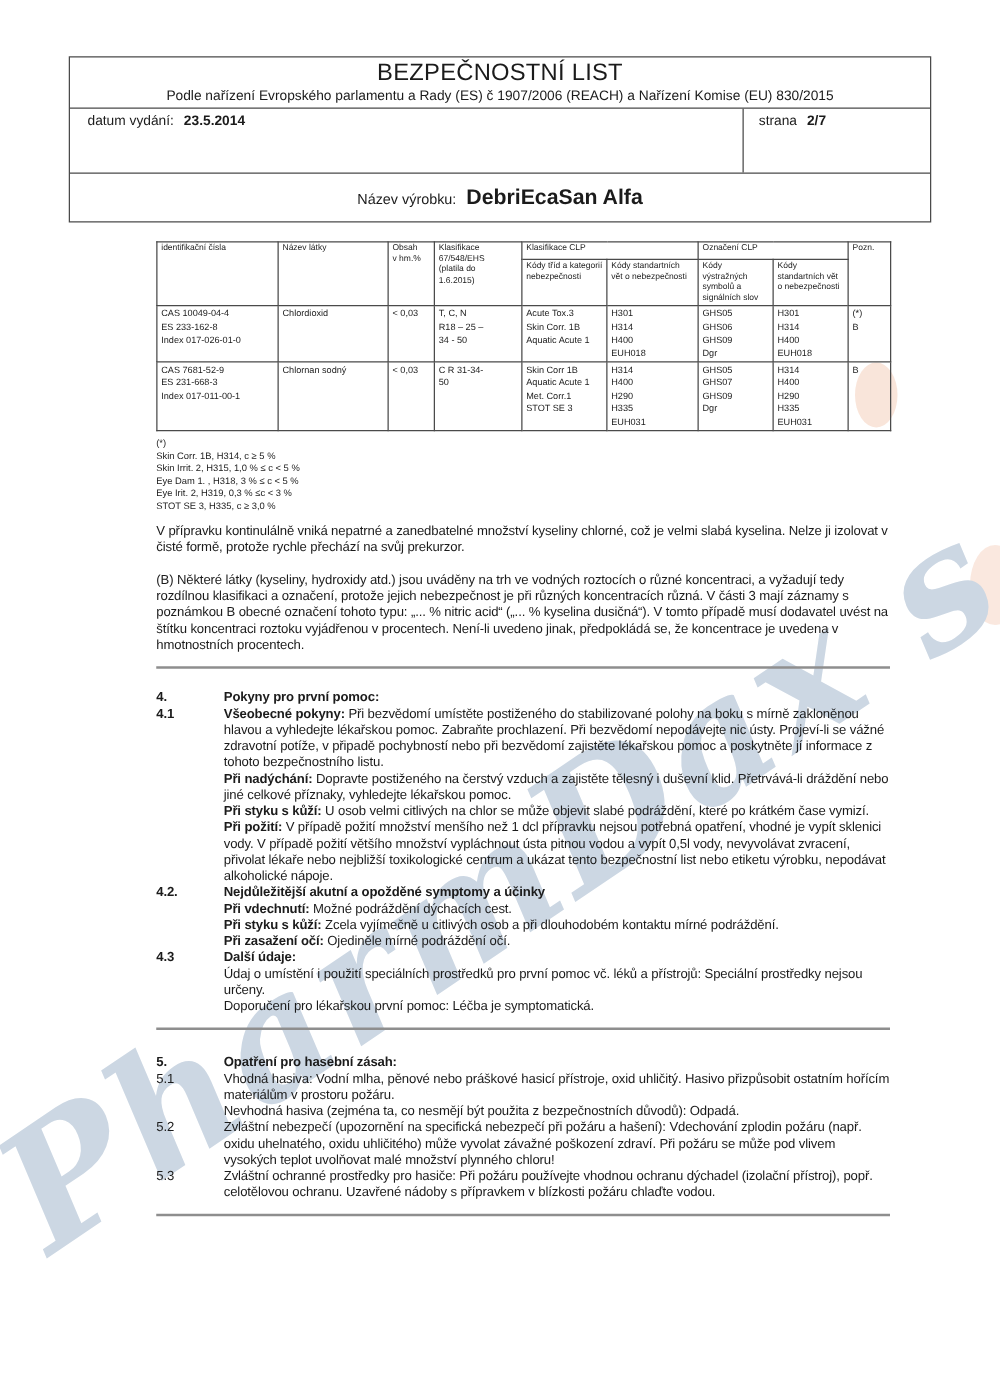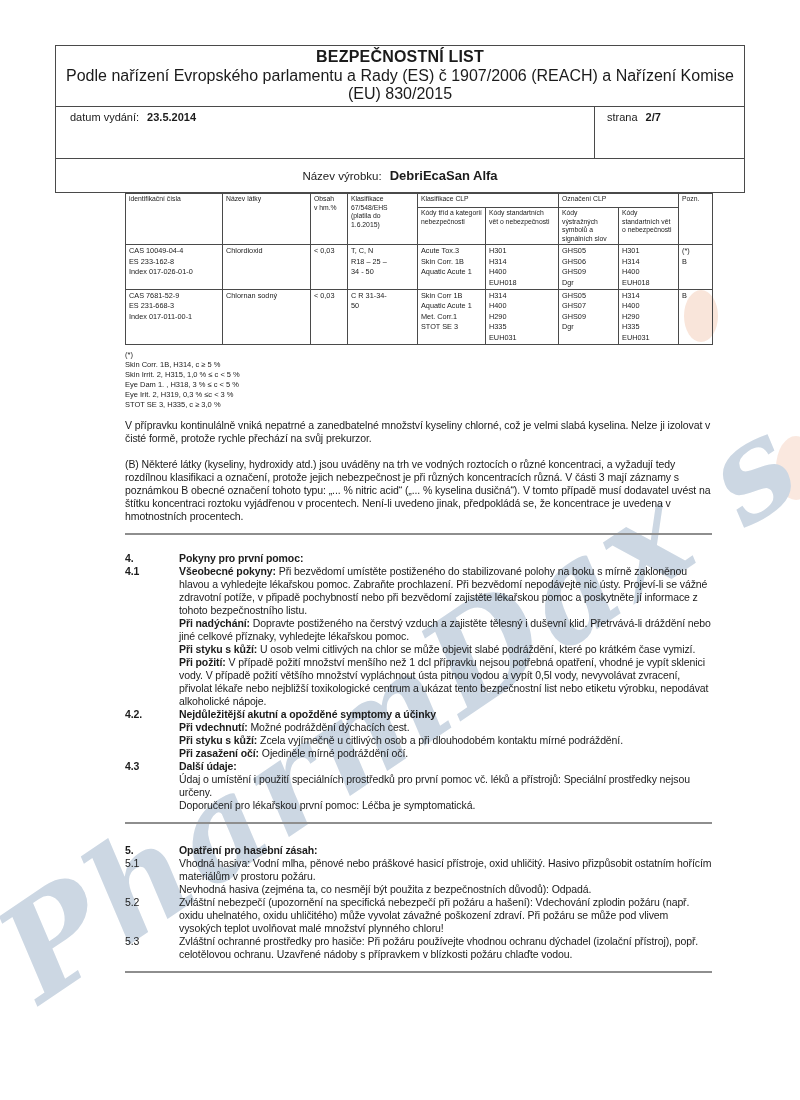--- a/index.html
+++ b/index.html
@@ -5,29 +5,29 @@
   html,body { margin:0; padding:0; }
   body { width:800px; height:1100px; background:#fff; font-family:"Liberation Sans", sans-serif; color:#1b1b1b; }
   .page { position:relative; width:800px; height:1100px; overflow:hidden; background:#ffffff; }
 
   
   .watermark { position:absolute; left:0; top:0; z-index:0; pointer-events:none; }
 
   
   .header-box { position:absolute; left:55px; top:45px; width:688px; z-index:2; border:1px solid #4a4a4a; background:transparent; }
   .hb-title-row { text-align:center; padding:2px 4px 3px; border-bottom:1px solid #4a4a4a; }
-  .hb-title { font-size:16px; font-weight:bold; letter-spacing:.2px; }
-  .hb-subtitle { font-size:16px; margin-top:1px; }
+  .hb-title { font-size:19px; font-weight:normal; letter-spacing:.2px; }
+  .hb-subtitle { font-size:11px; margin-top:1px; }
   .hb-mid { display:flex; border-bottom:1px solid #4a4a4a; height:51px; }
   .hb-dates { flex:1; padding:4px 0 0 14px; font-size:11px; }
   .hb-dates .row { margin-bottom:5px; }
   .hb-dates b, .hb-page b { margin-left:8px;margin-top:36px; }
   .hb-page { width:150px; border-left:1px solid #4a4a4a; padding:4px 0 0 12px; font-size:11px; box-sizing:border-box; }
   .hb-product { text-align:center; padding:9px 4px 9px; font-size:11.5px; }
-  .hb-product b { font-size:13px; margin-left:8px; }
+  .hb-product b { font-size:17px; margin-left:8px; }
 
   
   .content { position:absolute; left:125px; top:193px; width:587px; z-index:2; font-size:10.5px; line-height:13px; letter-spacing:-0.1px; }
 
   table.ing { border-collapse:collapse; width:587px; table-layout:fixed; }
   table.ing th, table.ing td { border:1px solid #4a4a4a; vertical-align:top; text-align:left; font-weight:normal; padding:1px 3px; white-space:pre-line; letter-spacing:0; }
   table.ing th { font-size:6.8px; line-height:8.6px; }
   table.ing th.grp { height:11px; }
   table.ing td { font-size:7.3px; line-height:10.4px; }
 

